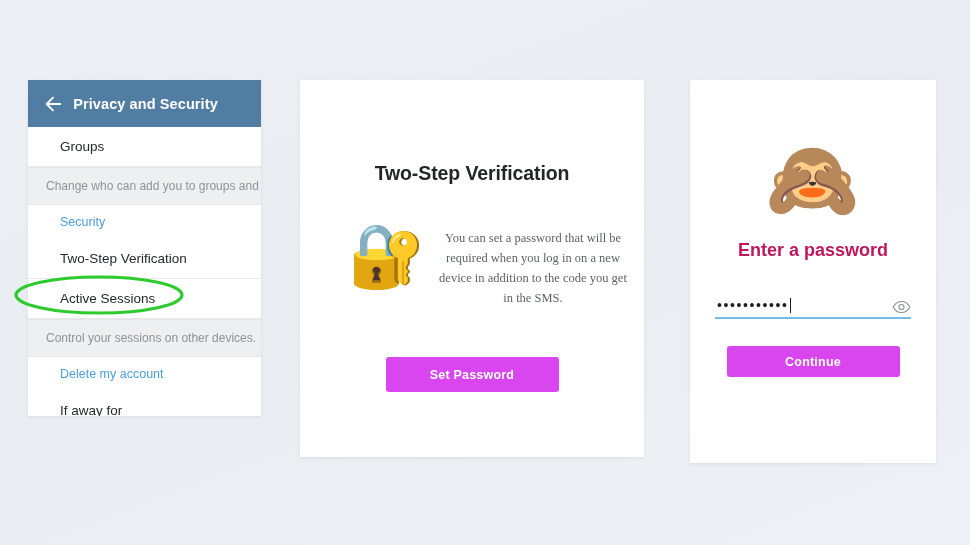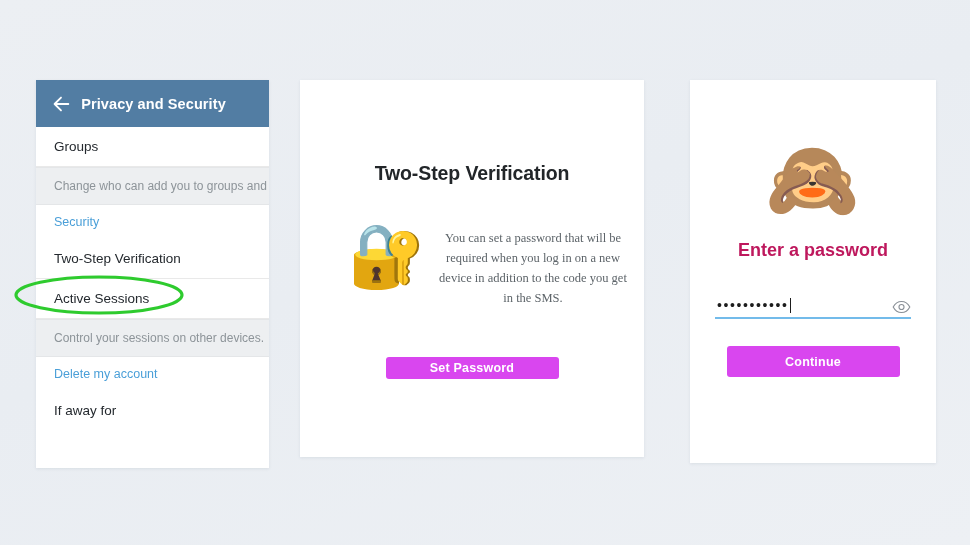--- a/index.html
+++ b/index.html
@@ -23,24 +23,24 @@
   
   .panel {
     position: absolute;
     background: #ffffff;
     box-shadow: 0 1px 3px rgba(60, 80, 110, 0.10);
     overflow: hidden;
   }
 
   
   #settings-panel {
-    left: 36px;
+    left: 28px;
     top: 80px;
     width: 233px;
-    height: 388px;
+    height: 336px;
   }
   .app-bar {
     height: 47px;
     background: #527da3;
     display: flex;
     align-items: center;
     padding: 0 14px;
   }
   .back-arrow {
     width: 22px;
@@ -56,21 +56,21 @@
     font-weight: bold;
     letter-spacing: .1px;
     padding-right: 20px;
     white-space: nowrap;
   }
 
   .list-row {
     height: 39px;
     display: flex;
     align-items: center;
-    padding: 0 0 0 18px;
+    padding: 0 0 0 32px;
     background: #ffffff;
     border-bottom: 1px solid #e9e9e9;
     font-size: 13.5px;
     color: #24292e;
     white-space: nowrap;
     position: relative;
   }
   .list-row.no-border { border-bottom: none; text-align: right; }
   .list-row.accent { color: #4a9fd8; font-size: 12.5px; height: 34px; }
   .section-note {
@@ -146,21 +146,21 @@
     color: #ffffff;
     font-family: "Liberation Sans", sans-serif;
     font-size: 12.5px;
     font-weight: bold;
     letter-spacing: .2px;
     border-radius: 3px;
     cursor: pointer;
   }
   #set-password-button {
     width: 173px;
-    height: 22px;
+    height: 35px;
     margin: 22px auto 0;
   }
 
   
   #password-panel {
     left: 690px;
     top: 80px;
     width: 246px;
     height: 383px;
   }

